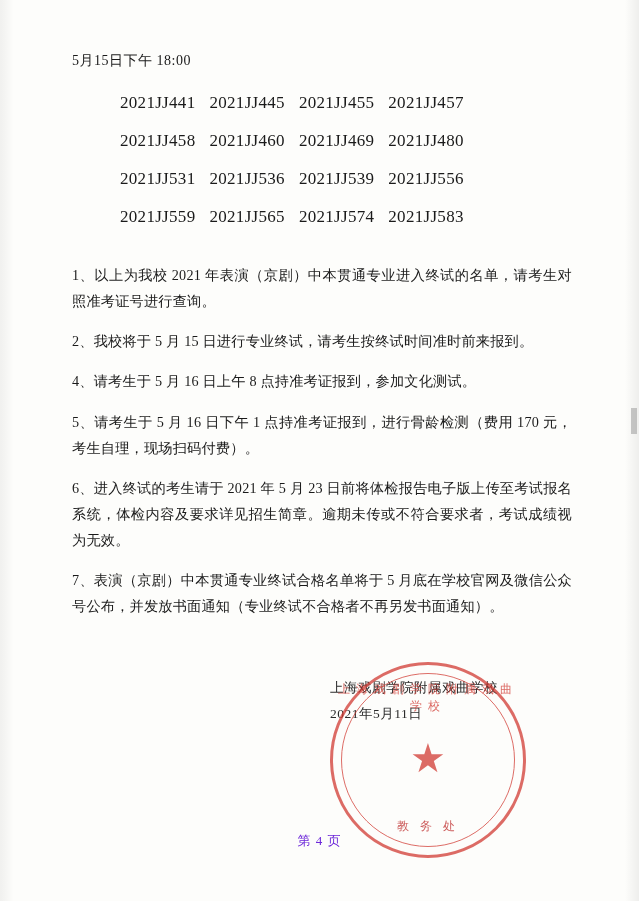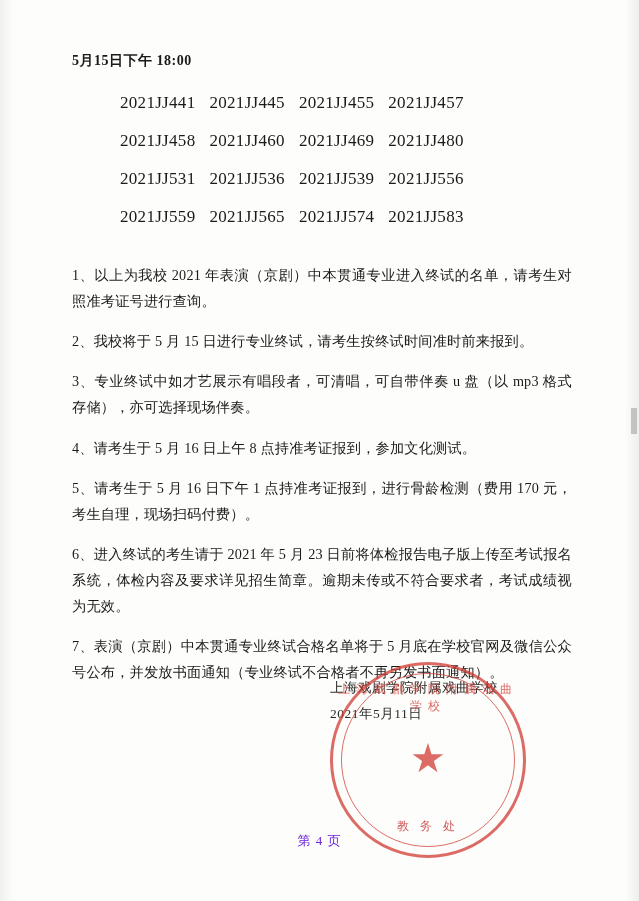--- a/index.html
+++ b/index.html
@@ -23,21 +23,21 @@
     background: #fdfdfb;
   }
   .content {
     position: absolute;
     left: 72px;
     top: 52px;
     width: 500px;
   }
   .time-heading {
     font-size: 14px;
-    font-weight: bold;
+    font-weight: normal;
     letter-spacing: 0.5px;
     margin-bottom: 14px;
     font-family: "Liberation Serif", "DejaVu Serif", serif;
   }
   table.numbers {
     border-collapse: collapse;
     margin-left: 48px;
     margin-bottom: 22px;
   }
   table.numbers td {
@@ -185,21 +185,20 @@
           <td>2021JJ565</td>
           <td>2021JJ574</td>
           <td>2021JJ583</td>
         </tr>
       </tbody>
     </table>
 
     <div class="notes">
       <p class="note">1、以上为我校 2021 年表演（京剧）中本贯通专业进入终试的名单，请考生对照准考证号进行查询。</p>
       <p class="note">2、我校将于 5 月 15 日进行专业终试，请考生按终试时间准时前来报到。</p>
-      <p class="note">3、专业终试中如才艺展示有唱段者，可清唱，可自带伴奏 u 盘（以 mp3 格式存储），亦可选择现场伴奏。</p>
       <p class="note">4、请考生于 5 月 16 日上午 8 点持准考证报到，参加文化测试。</p>
       <p class="note">5、请考生于 5 月 16 日下午 1 点持准考证报到，进行骨龄检测（费用 170 元，考生自理，现场扫码付费）。</p>
       <p class="note">6、进入终试的考生请于 2021 年 5 月 23 日前将体检报告电子版上传至考试报名系统，体检内容及要求详见招生简章。逾期未传或不符合要求者，考试成绩视为无效。</p>
       <p class="note">7、表演（京剧）中本贯通专业终试合格名单将于 5 月底在学校官网及微信公众号公布，并发放书面通知（专业终试不合格者不再另发书面通知）。</p>
     </div>
 
   </div>
 
   <div class="sig-block">
     <div class="sig-line">上海戏剧学院附属戏曲学校</div>

